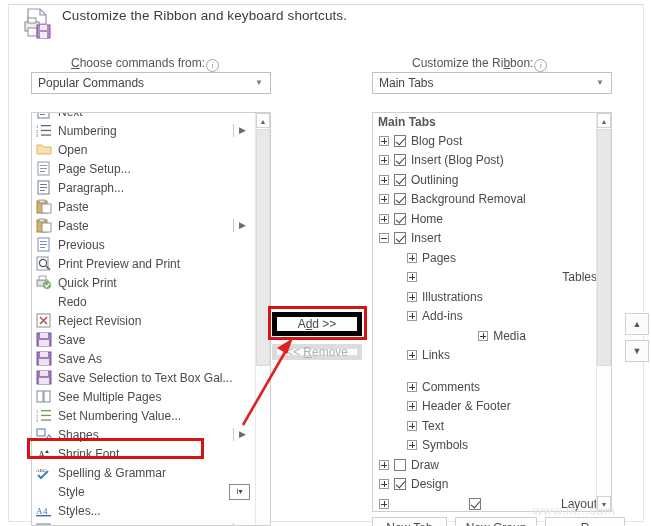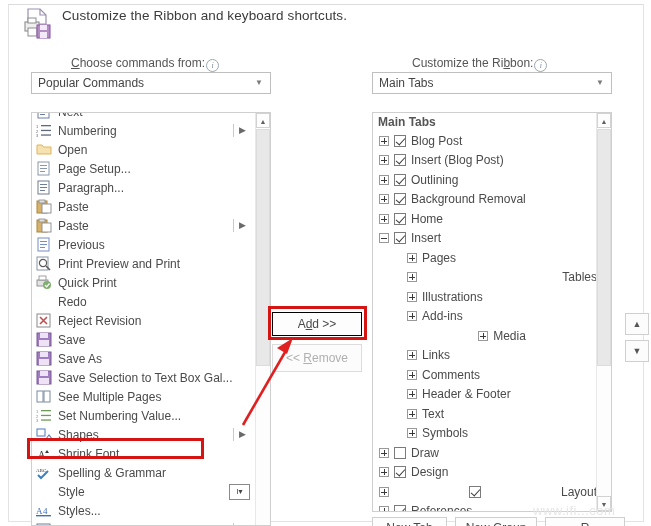--- a/index.html
+++ b/index.html
@@ -50,21 +50,21 @@
   .tree-head{height:18px;display:flex;align-items:center;padding-left:5px;font-weight:bold;color:#555;font-size:12px;}
   .trow{height:19.5px;display:flex;align-items:center;white-space:nowrap;box-sizing:border-box;}
   .expander{width:10px;height:10px;border:1px solid #999;background:#fff;box-sizing:border-box;position:relative;flex:none;margin-right:5px;}
   .expander:before{content:"";position:absolute;left:1px;right:1px;top:4px;height:1px;background:#3a3a3a;}
   .expander.plus:after{content:"";position:absolute;top:1px;bottom:1px;left:4px;width:1px;background:#3a3a3a;}
   .chk{width:12px;height:12px;border:1px solid #7b7b7b;background:#fff;box-sizing:border-box;position:relative;flex:none;margin-right:5px;}
   .chk.on:after{content:"";position:absolute;left:3px;top:0px;width:4px;height:8px;border:solid #3b3b3b;border-width:0 1.6px 1.6px 0;transform:rotate(42deg);}
   .trow .tlbl{font-size:12px;color:#4a4a4a;}
 
   
-  .btn{position:absolute;box-sizing:border-box;border:1px solid #000000;background:#fdfdfd;
+  .btn{position:absolute;box-sizing:border-box;border:5px solid #000000;background:#fdfdfd;
        display:flex;align-items:center;justify-content:center;font-size:12px;color:#4a4a4a;}
   .btn.disabled{color:#b0b0b0;border-color:#dcdcdc;background:#fcfcfc;}
   .btn u{text-decoration:underline;}
 
   
   .ordbtn{position:absolute;width:24px;height:22px;border:1px solid #cfcfcf;background:#fcfcfc;box-sizing:border-box;}
   .ordbtn .tri{position:absolute;left:50%;top:50%;transform:translate(-50%,-50%);font-size:9px;color:#555;line-height:1;}
 
   
   .redbox{position:absolute;border:3px solid #d51414;box-sizing:border-box;pointer-events:none;}
@@ -361,21 +361,21 @@
           <span class="tlbl">Add-ins</span>
         </div>
         <div class="trow" style="padding-left: 34px; justify-content: center;">
           <span class="expander plus"></span>
           <span class="tlbl">Media</span>
         </div>
         <div class="trow" style="padding-left: 34px;">
           <span class="expander plus"></span>
           <span class="tlbl">Links</span>
         </div>
-        <div class="trow" style="padding-left: 34px;">
+        <div class="trow" style="padding-left: 34px; margin-top: 12px;">
           <span class="expander plus"></span>
           <span class="tlbl">Comments</span>
         </div>
         <div class="trow" style="padding-left: 34px;">
           <span class="expander plus"></span>
           <span class="tlbl">Header &amp; Footer</span>
         </div>
         <div class="trow" style="padding-left: 34px;">
           <span class="expander plus"></span>
           <span class="tlbl">Text</span>
@@ -412,21 +412,21 @@
       <div class="sthumb" style="top:16px;height:237px;"></div>
       <div class="sbtn bot">
           <span class="tri">▼</span>
         </div>
     </div>
   </div>
 
   <div class="btn" style="left:272px;top:312px;width:90px;height:24px;">
     <span><span>A</span><u>d</u><span>d &gt;&gt;</span></span>
   </div>
-  <div class="btn disabled" style="left:272px;top:344px;width:90px;height:28px;">
+  <div class="btn disabled" style="left:272px;top:344px;width:90px;height:16px;">
     <span><span>&lt;&lt; </span><u>R</u><span>emove</span></span>
   </div>
 
   <div class="ordbtn" style="left:625px;top:313px;">
       <span class="tri">▲</span>
     </div>
   <div class="ordbtn" style="left:625px;top:340px;">
       <span class="tri">▼</span>
     </div>
 

